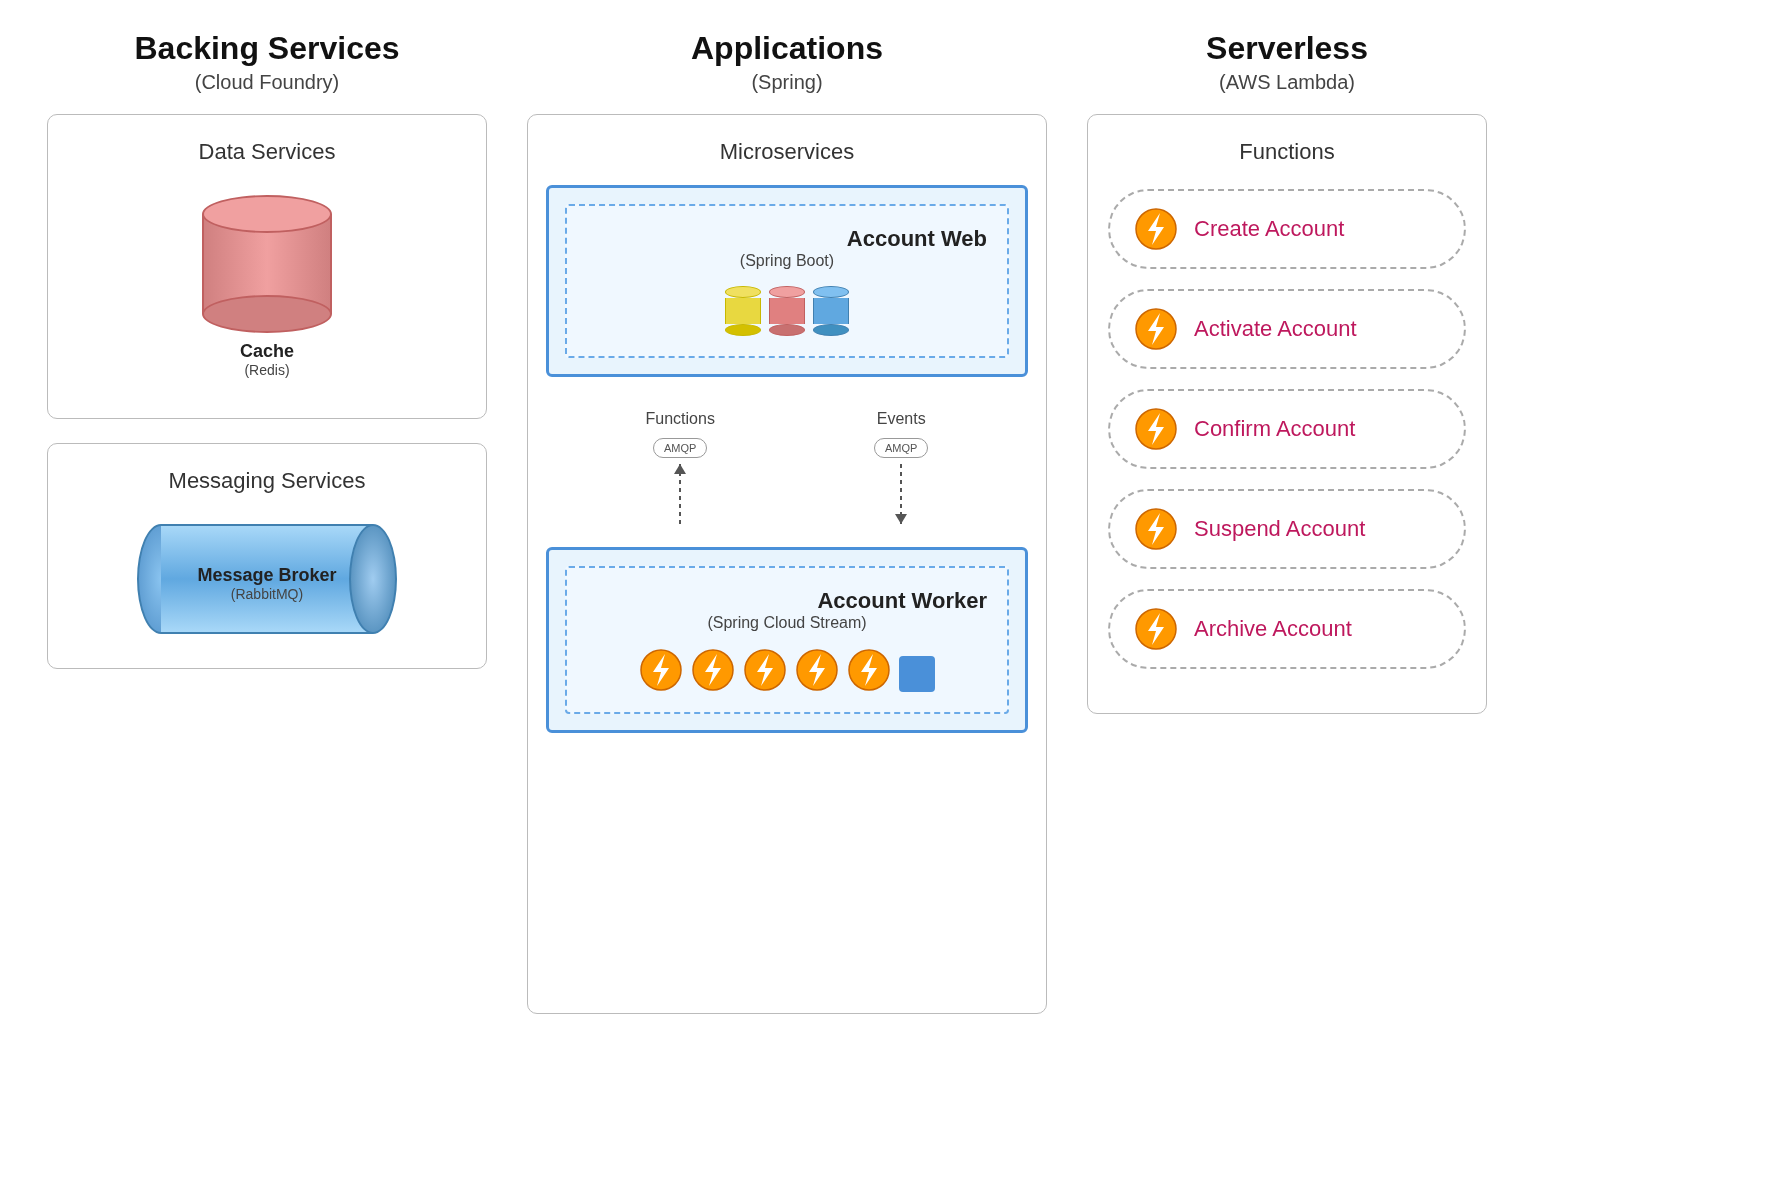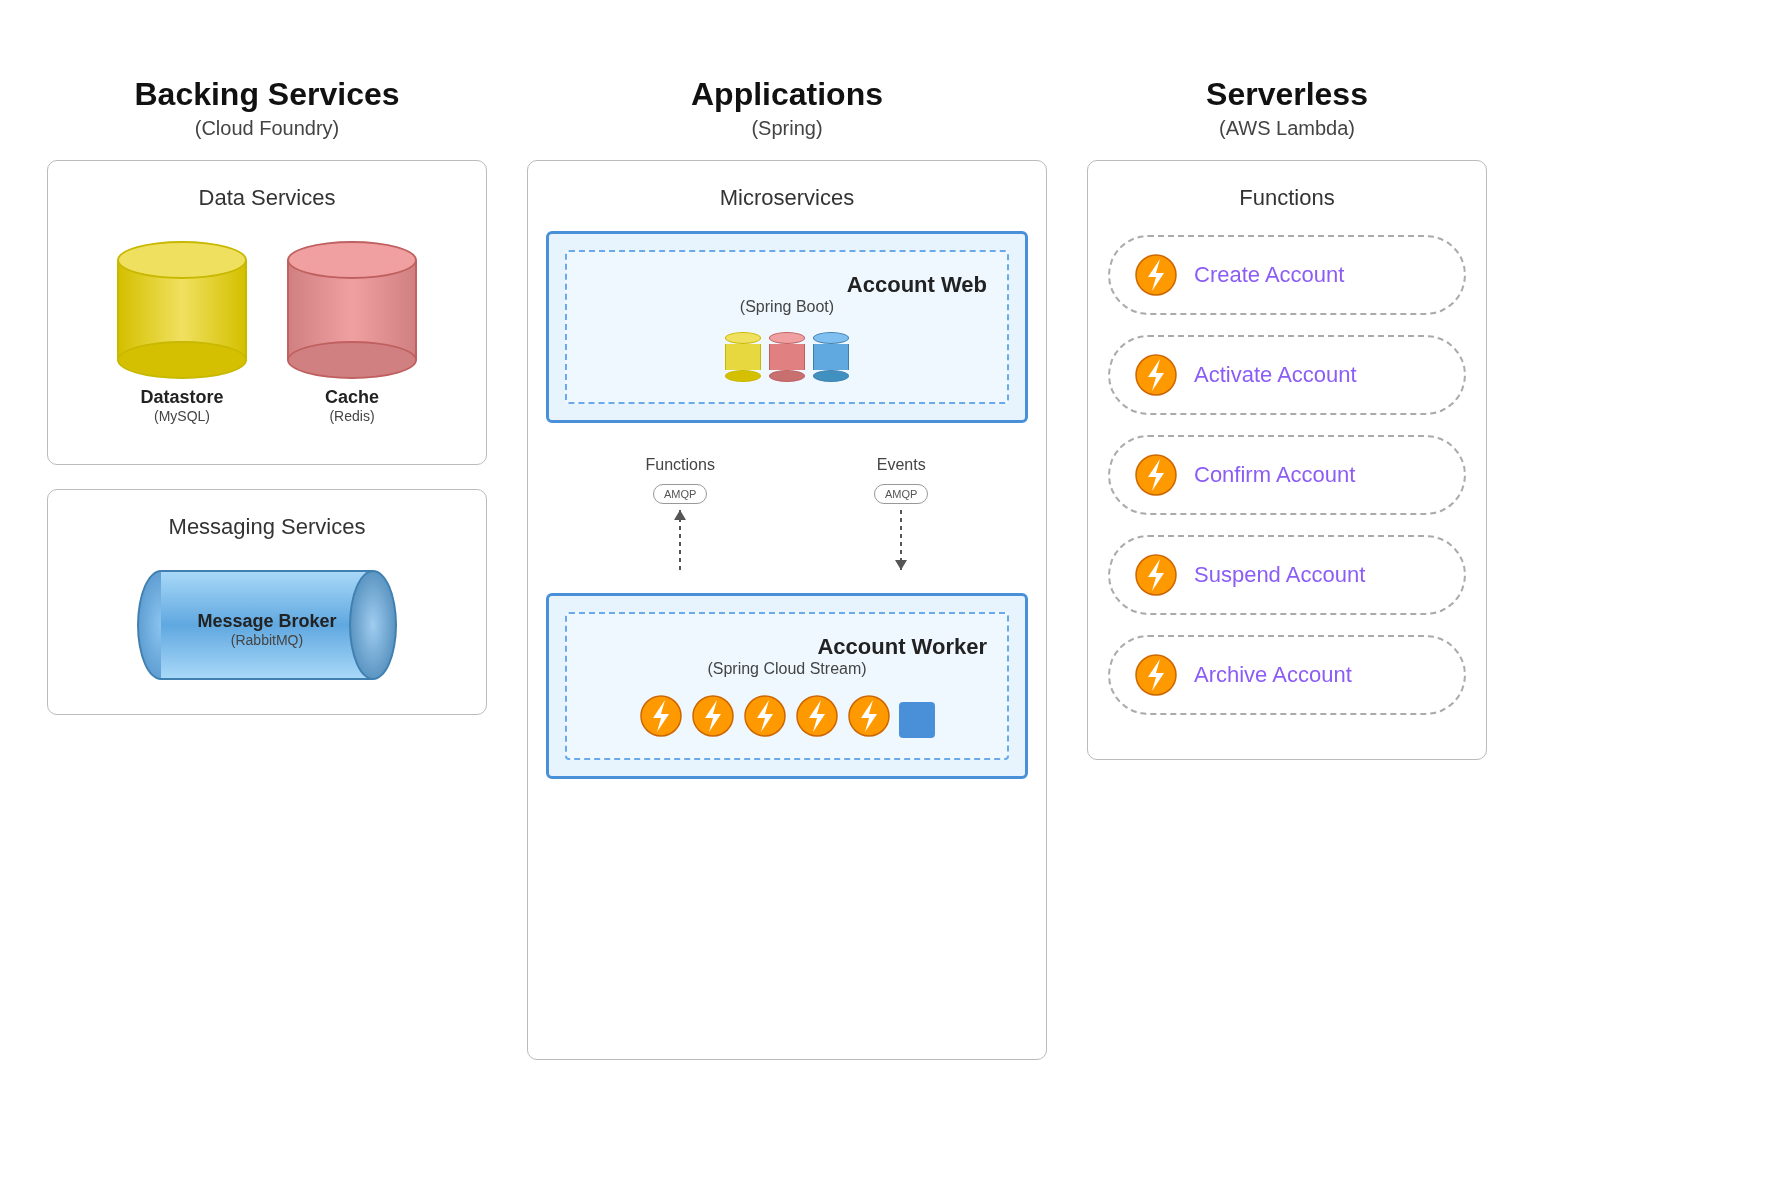--- a/index.html
+++ b/index.html
@@ -20,21 +20,20 @@
       width: 100%;
       max-width: 1720px;
       gap: 0;
       align-items: flex-start;
     }
 
     
     .col-header {
       text-align: center;
       margin-bottom: 20px;
-      margin-top: 46px;
     }
     .col-header h2 {
       font-size: 32px;
       font-weight: 700;
       color: #111;
     }
     .col-header p {
       font-size: 20px;
       color: #444;
       margin-top: 4px;
@@ -322,21 +321,21 @@
       display: flex;
       flex-direction: row;
       align-items: center;
       gap: 16px;
       margin-bottom: 20px;
       background: #fff;
     }
 
     .function-label {
       font-size: 22px;
-      color: #8b5cf6;
+      color: #be185d;
     }
 
     
     .lightning-svg {
       width: 44px;
       height: 44px;
     }
   </style>
 </head>
 <body>
@@ -346,29 +345,20 @@
   <div class="col-backing">
     <div class="col-header">
       <h2>Backing Services</h2>
       <p>(Cloud Foundry)</p>
     </div>
 
     <div class="outer-box">
       <div class="box-title">Data Services</div>
       <div class="datastores-row">
 
-        <div class="cylinder">
-          <div class="cylinder-body cyl-yellow">
-            <div class="cylinder-top"></div>
-            <div class="cylinder-mid"></div>
-            <div class="cylinder-bottom"></div>
-          </div>
-          <div class="cyl-label-main">Datastore</div>
-          <div class="cyl-label-sub">(MySQL)</div>
-        </div>
 
         <div class="cylinder">
           <div class="cylinder-body cyl-red">
             <div class="cylinder-top"></div>
             <div class="cylinder-mid"></div>
             <div class="cylinder-bottom"></div>
           </div>
           <div class="cyl-label-main">Cache</div>
           <div class="cyl-label-sub">(Redis)</div>
         </div>

